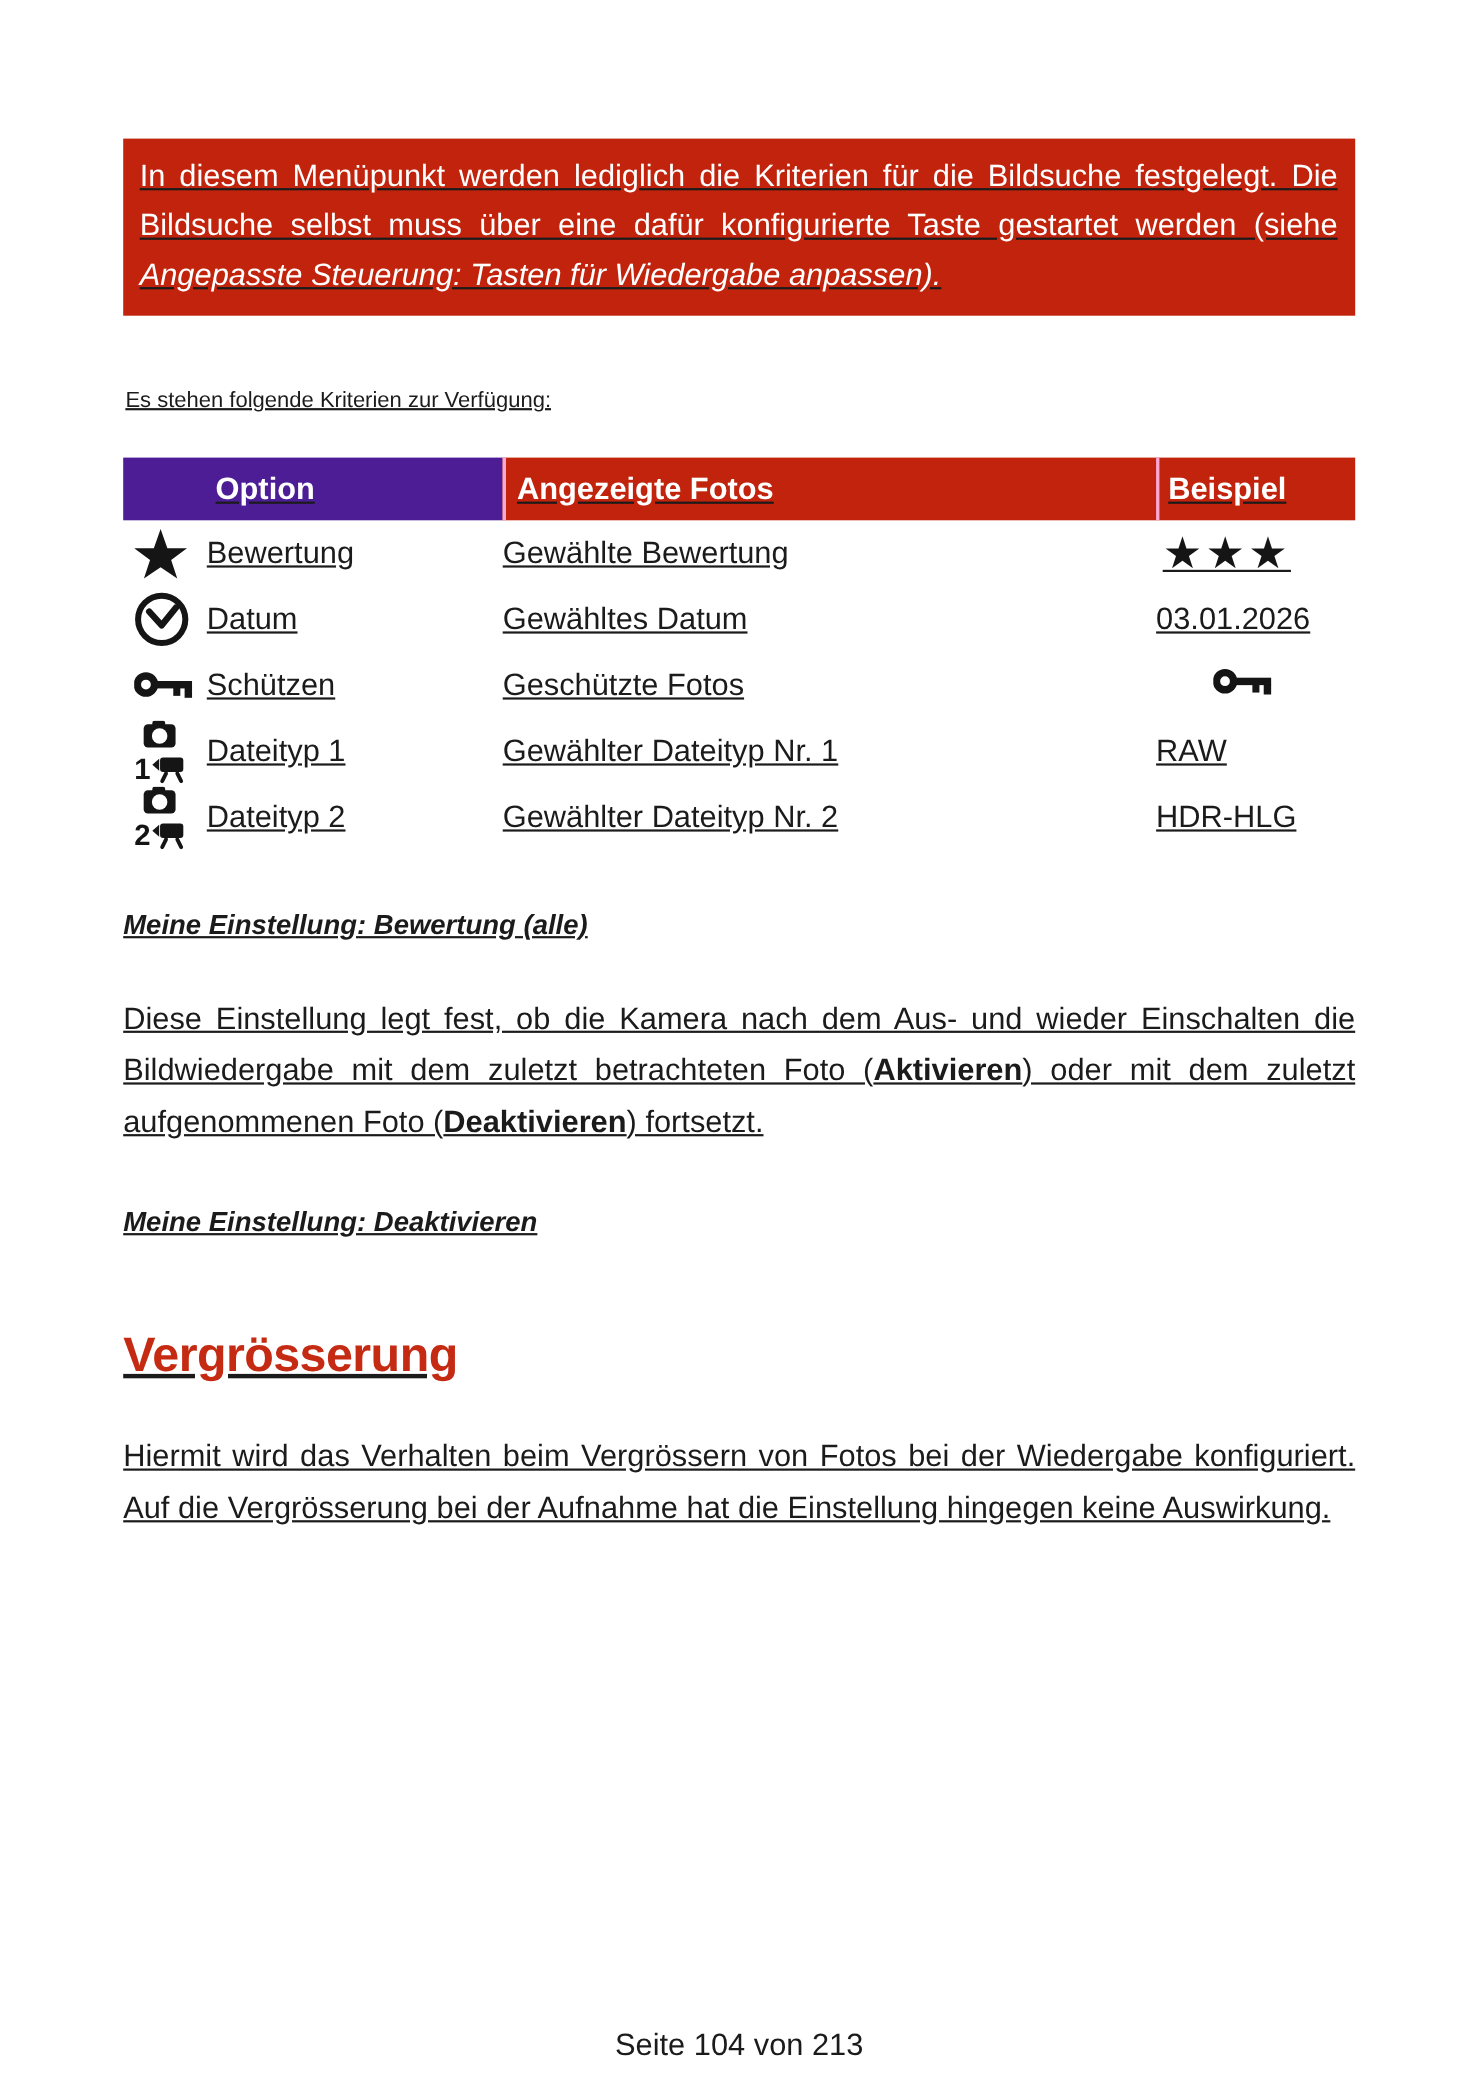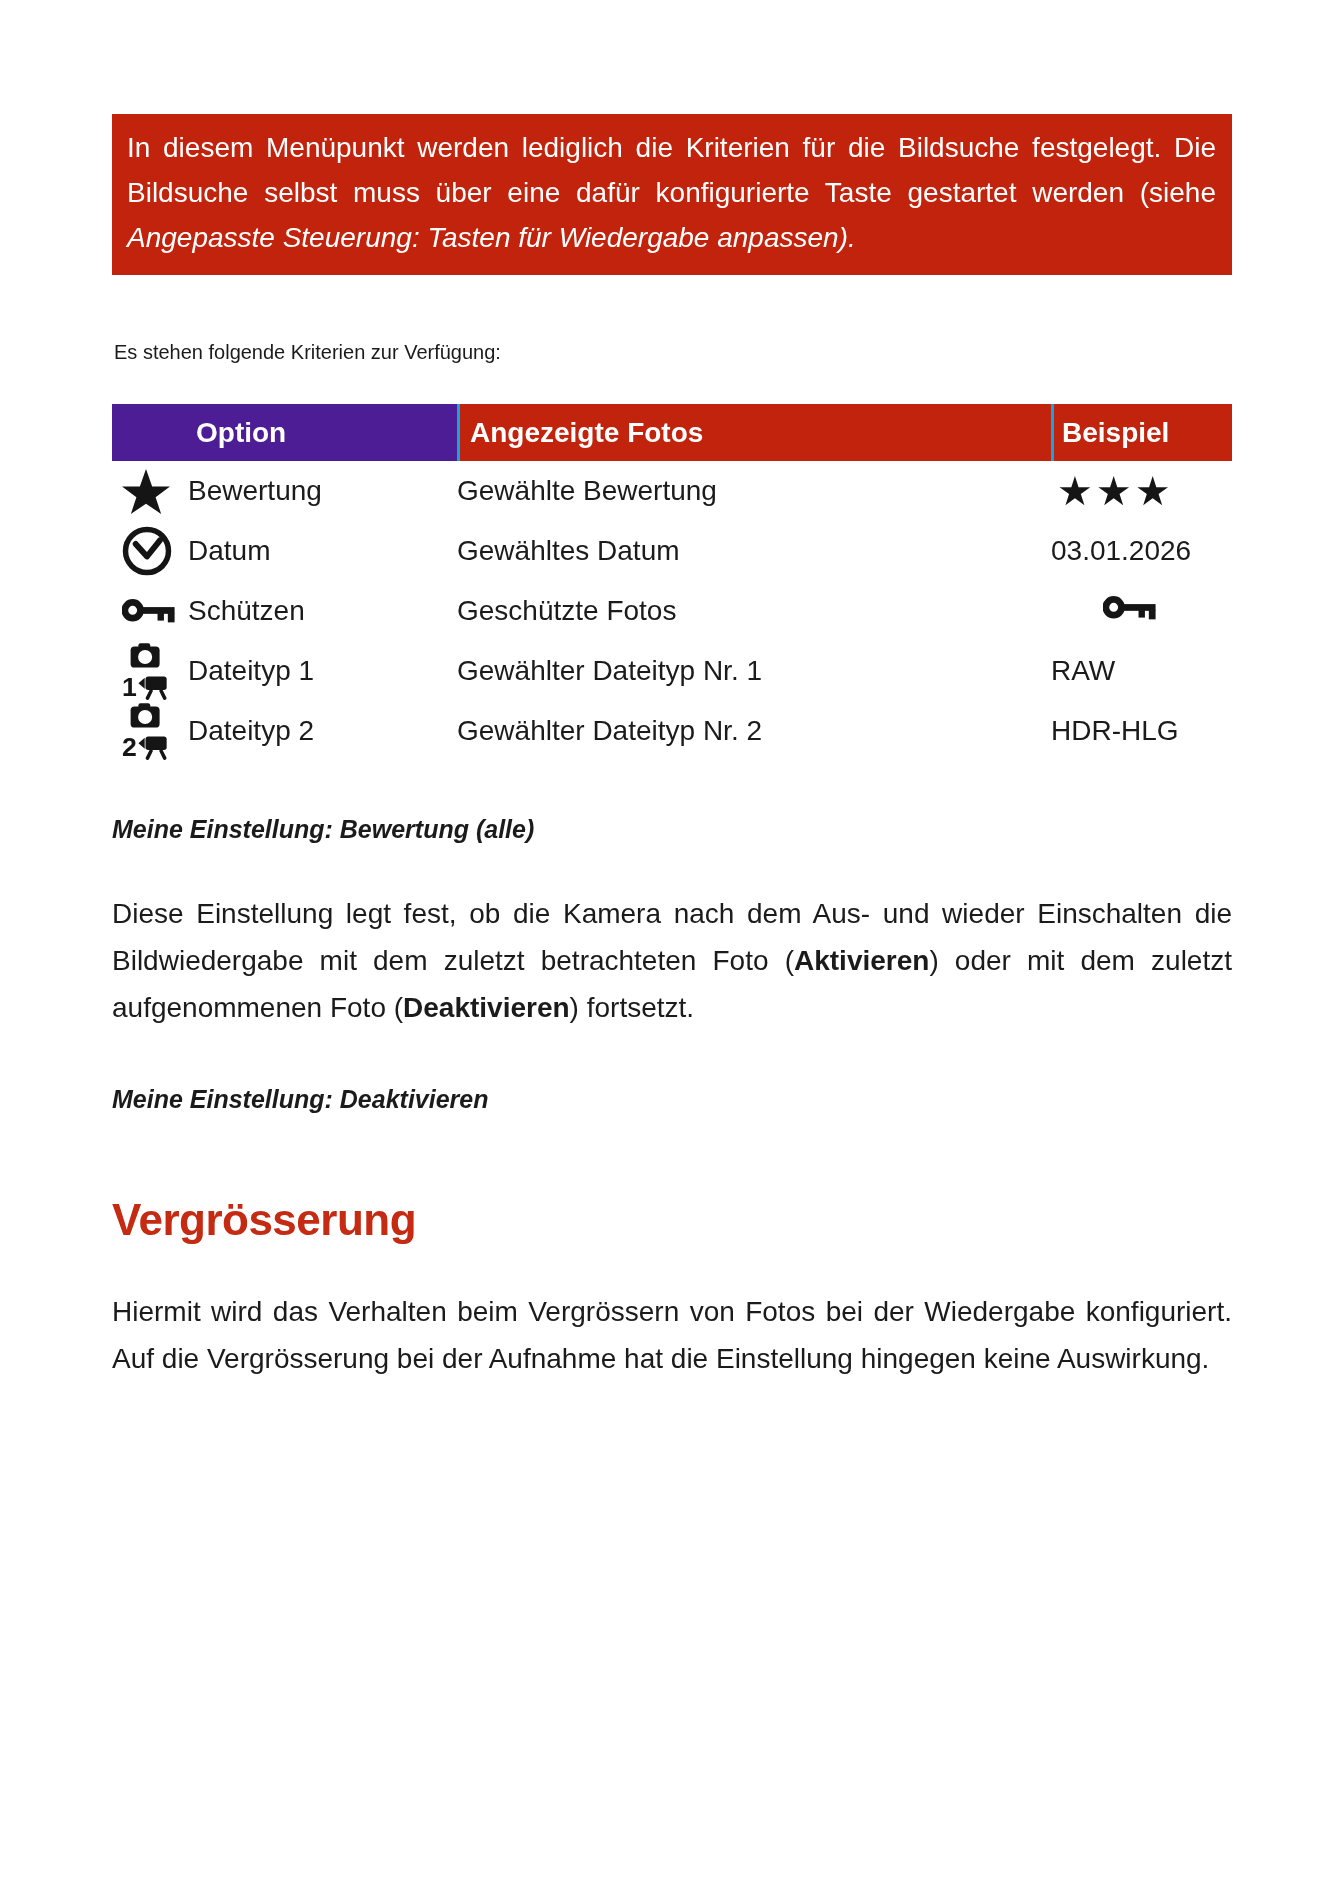--- a/index.html
+++ b/index.html
@@ -4,21 +4,22 @@
 <style>
   html,body{margin:0;padding:0;background:#ffffff;}
   .page{
     position:relative;
     width:1344px;height:1892px;
     background:#ffffff;
     font-family:"Liberation Sans", sans-serif;
     color:#1b1b1b;
     overflow:hidden;
     box-sizing:border-box;
-    padding:4px 112px;
+    padding:16px 112px;
+    text-decoration:underline;
   }
   
   .callout{
     margin-top:110px;
     background:#c1230c;
     color:#ffffff;
     font-size:28px;
     line-height:45px;
     text-align:justify;
     padding:11px 16px 15px 15px;
@@ -44,21 +45,21 @@
     font-weight:700;
     text-align:left;
     height:57px;
     padding:0;
     vertical-align:middle;
   }
   table.criteria th .th-inner{display:block;}
   th.col-option .th-inner{padding-left:84px;}
   th.col-shown .th-inner{padding-left:10px;}
   th.col-example .th-inner{padding-left:8px;}
-  table.criteria th + th{border-left:3px solid #0ea5e9;}
+  table.criteria th + th{border-left:3px solid #f9a8d4;}
   table.criteria td{
     height:60px;
     padding:0;
     vertical-align:middle;
     font-size:28px;
   }
   td.c1 .cellwrap{display:flex;align-items:center;padding-left:10px;}
   .row-icon{width:58px;display:inline-flex;justify-content:flex-start;align-items:center;flex:0 0 58px;}
   .row-label{padding-left:8px;white-space:nowrap;text-align:right;}
   td.c2{padding-left:10px;}
@@ -232,14 +233,15 @@
 
 
   <p class="bodytext"><span>Diese Einstellung legt fest, ob die Kamera nach dem Aus- und wieder Einschalten die Bildwiedergabe mit dem zuletzt betrachteten Foto (</span><span style="font-weight: 700;">Aktivieren</span><span>) oder mit dem zuletzt aufgenommenen Foto (</span><span style="font-weight: 700;">Deaktivieren</span><span>) fortsetzt.</span></p>
 
   <p class="my-setting">Meine Einstellung: Deaktivieren</p>
 
   <h2 class="red-heading" style="color: rgb(197, 42, 18);">Vergrösserung</h2>
 
   <p class="bodytext">Hiermit wird das Verhalten beim Vergrössern von Fotos bei der Wiedergabe konfiguriert. Auf die Vergrösserung bei der Aufnahme hat die Einstellung hingegen keine Auswirkung.</p>
 
+  <div class="footer">Seite 104 von 213</div>
 
 </div>
 
 </body></html>

